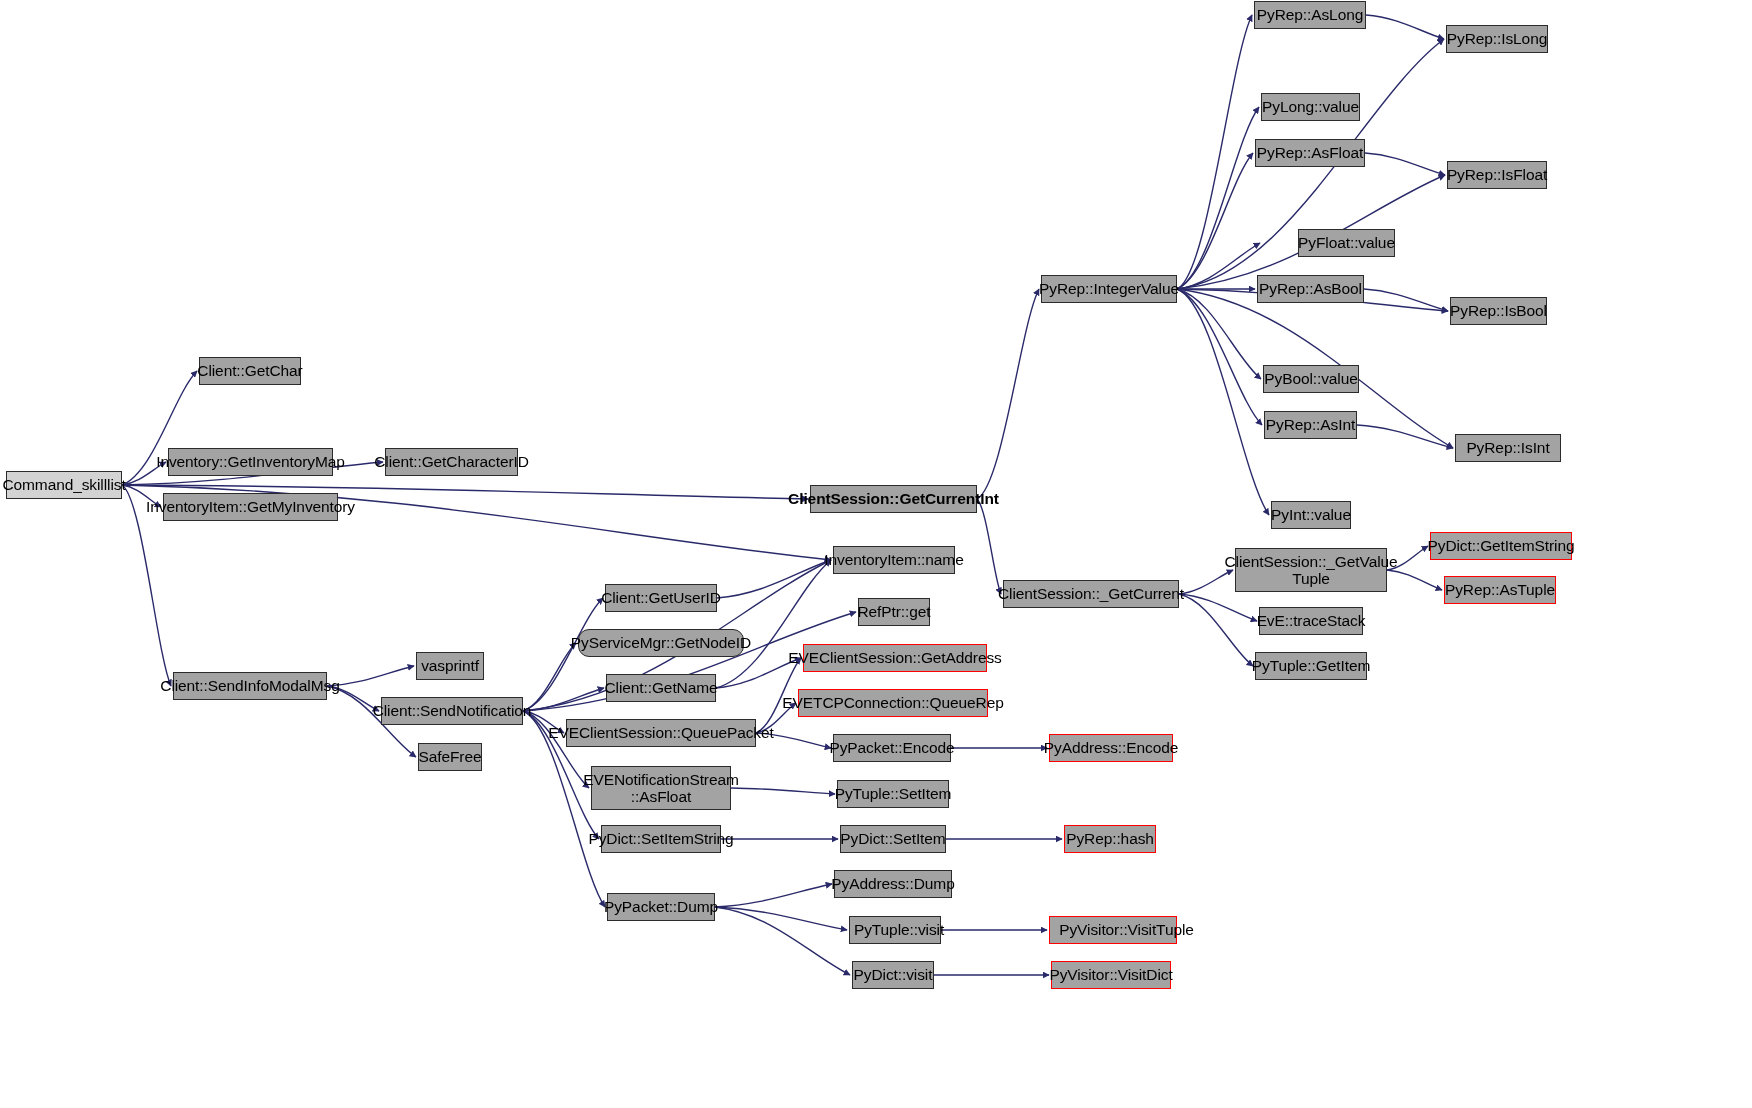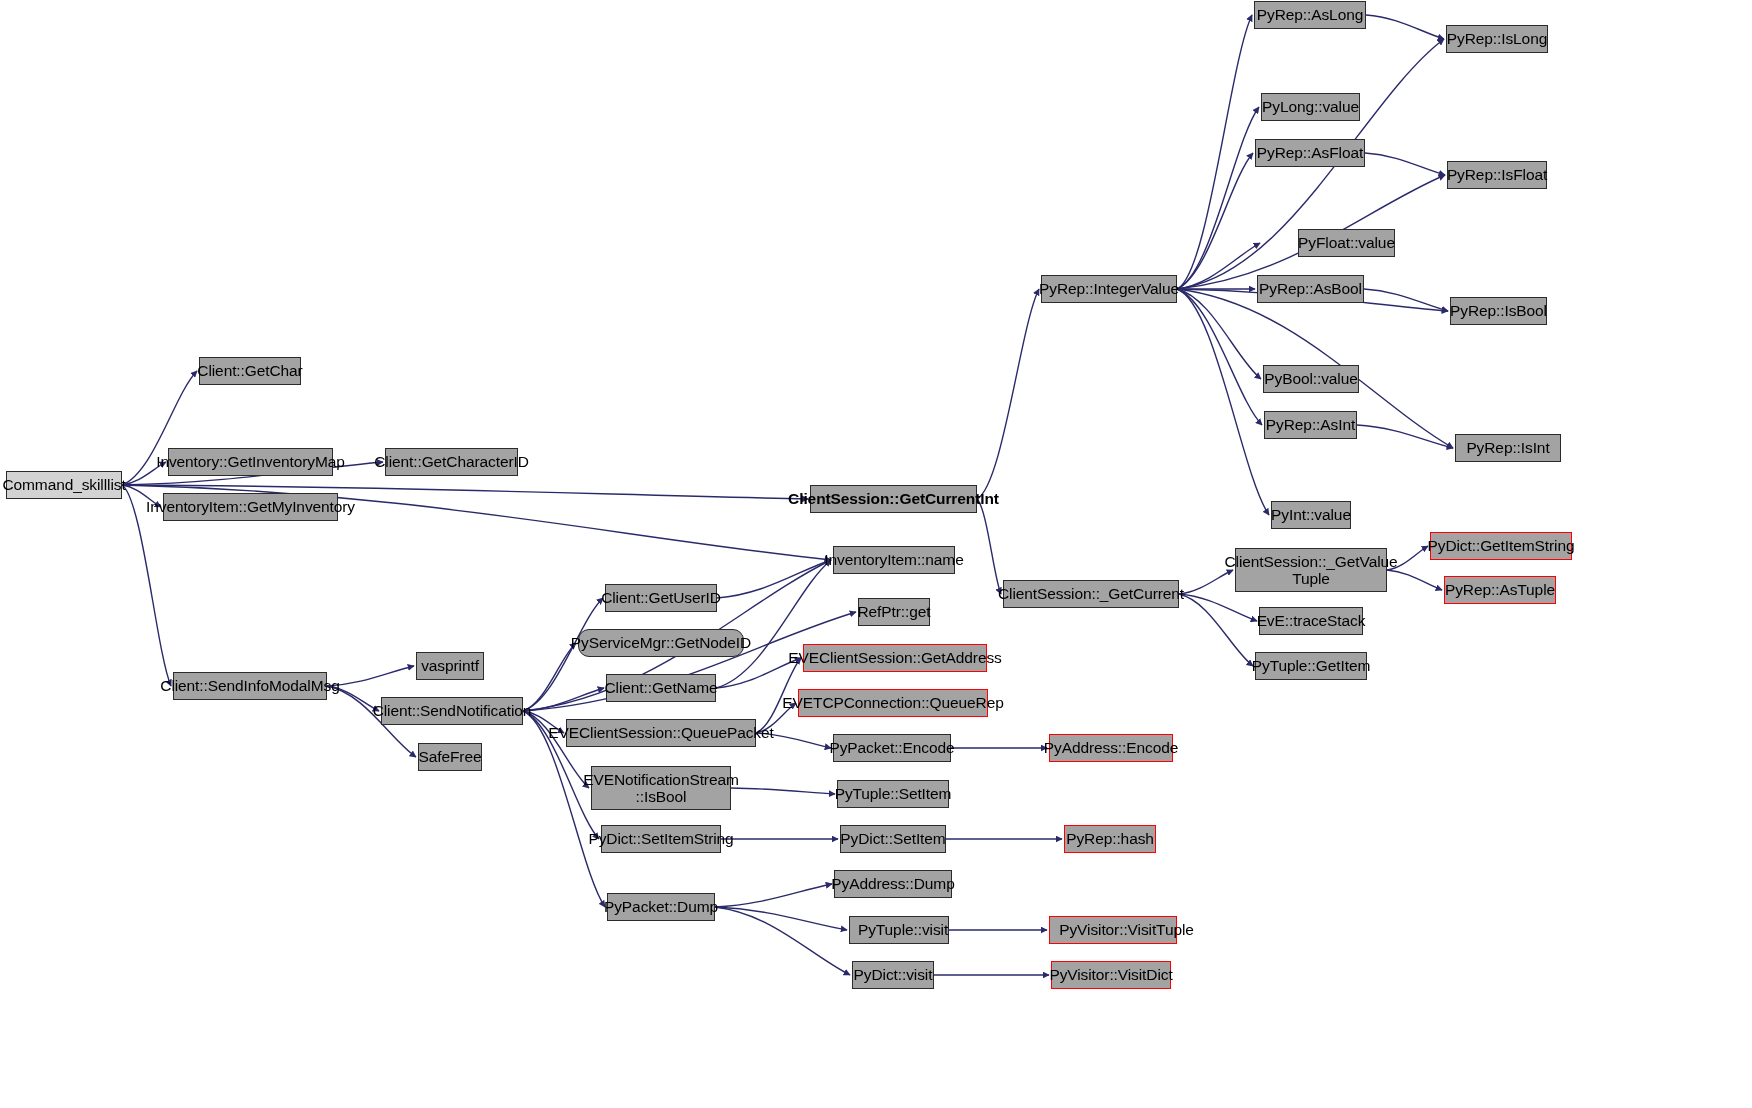--- a/index.html
+++ b/index.html
@@ -91,33 +91,33 @@
       <div class="node normal" style="left: 385px; top: 448px; width: 133px; height: 28px;">Client::GetCharacterID</div>
       <div class="node normal" style="left: 173px; top: 672px; width: 154px; height: 28px;">Client::SendInfoModalMsg</div>
       <div class="node normal" style="left: 416px; top: 652px; width: 68px; height: 28px;">vasprintf</div>
       <div class="node normal" style="left: 418px; top: 743px; width: 64px; height: 28px;">SafeFree</div>
       <div class="node normal" style="left: 381px; top: 697px; width: 142px; height: 28px;">Client::SendNotification</div>
       <div class="node normal" style="left: 605px; top: 584px; width: 112px; height: 28px;">Client::GetUserID</div>
       <div class="node normal" style="left: 578px; top: 629px; width: 166px; height: 28px; border-radius: 11px;">PyServiceMgr::GetNodeID</div>
       <div class="node normal" style="left: 606px; top: 674px; width: 110px; height: 28px;">Client::GetName</div>
       <div class="node normal" style="left: 566px; top: 719px; width: 190px; height: 28px;">EVEClientSession::QueuePacket</div>
       <div class="node normal two-line" style="left: 591px; top: 766px; width: 140px; height: 44px;">EVENotificationStream
-::IsBool</div>
+::AsFloat</div>
       <div class="node normal" style="left: 601px; top: 825px; width: 120px; height: 28px;">PyDict::SetItemString</div>
       <div class="node normal" style="left: 607px; top: 893px; width: 108px; height: 28px;">PyPacket::Dump</div>
       <div class="node normal" style="left: 810px; top: 485px; width: 167px; height: 28px; font-weight: bold;">ClientSession::GetCurrentInt</div>
       <div class="node normal" style="left: 833px; top: 546px; width: 122px; height: 28px;">InventoryItem::name</div>
       <div class="node normal" style="left: 858px; top: 598px; width: 72px; height: 28px;">RefPtr::get</div>
       <div class="node red" style="left: 803px; top: 644px; width: 184px; height: 28px;">EVEClientSession::GetAddress</div>
       <div class="node red" style="left: 798px; top: 689px; width: 190px; height: 28px;">EVETCPConnection::QueueRep</div>
       <div class="node normal" style="left: 833px; top: 734px; width: 118px; height: 28px;">PyPacket::Encode</div>
       <div class="node normal" style="left: 837px; top: 780px; width: 112px; height: 28px;">PyTuple::SetItem</div>
       <div class="node normal" style="left: 840px; top: 825px; width: 106px; height: 28px;">PyDict::SetItem</div>
       <div class="node normal" style="left: 834px; top: 870px; width: 118px; height: 28px;">PyAddress::Dump</div>
-      <div class="node normal" style="left: 849px; top: 916px; width: 100px; height: 28px; padding-left: 8px;">PyTuple::visit</div>
+      <div class="node normal" style="left: 849px; top: 916px; width: 92px; height: 28px; padding-left: 8px;">PyTuple::visit</div>
       <div class="node normal" style="left: 852px; top: 961px; width: 82px; height: 28px;">PyDict::visit</div>
       <div class="node normal" style="left: 1041px; top: 275px; width: 136px; height: 28px;">PyRep::IntegerValue</div>
       <div class="node normal" style="left: 1003px; top: 580px; width: 176px; height: 28px;">ClientSession::_GetCurrent</div>
       <div class="node normal" style="left: 1254px; top: 1px; width: 112px; height: 28px;">PyRep::AsLong</div>
       <div class="node normal" style="left: 1261px; top: 93px; width: 99px; height: 28px;">PyLong::value</div>
       <div class="node normal" style="left: 1255px; top: 139px; width: 110px; height: 28px;">PyRep::AsFloat</div>
       <div class="node normal" style="left: 1262px; top: 229px; width: 97px; height: 28px; margin-left: 36px;">PyFloat::value</div>
       <div class="node normal" style="left: 1257px; top: 275px; width: 107px; height: 28px;">PyRep::AsBool</div>
       <div class="node normal" style="left: 1263px; top: 365px; width: 96px; height: 28px;">PyBool::value</div>
       <div class="node normal" style="left: 1264px; top: 411px; width: 93px; height: 28px;">PyRep::AsInt</div>

